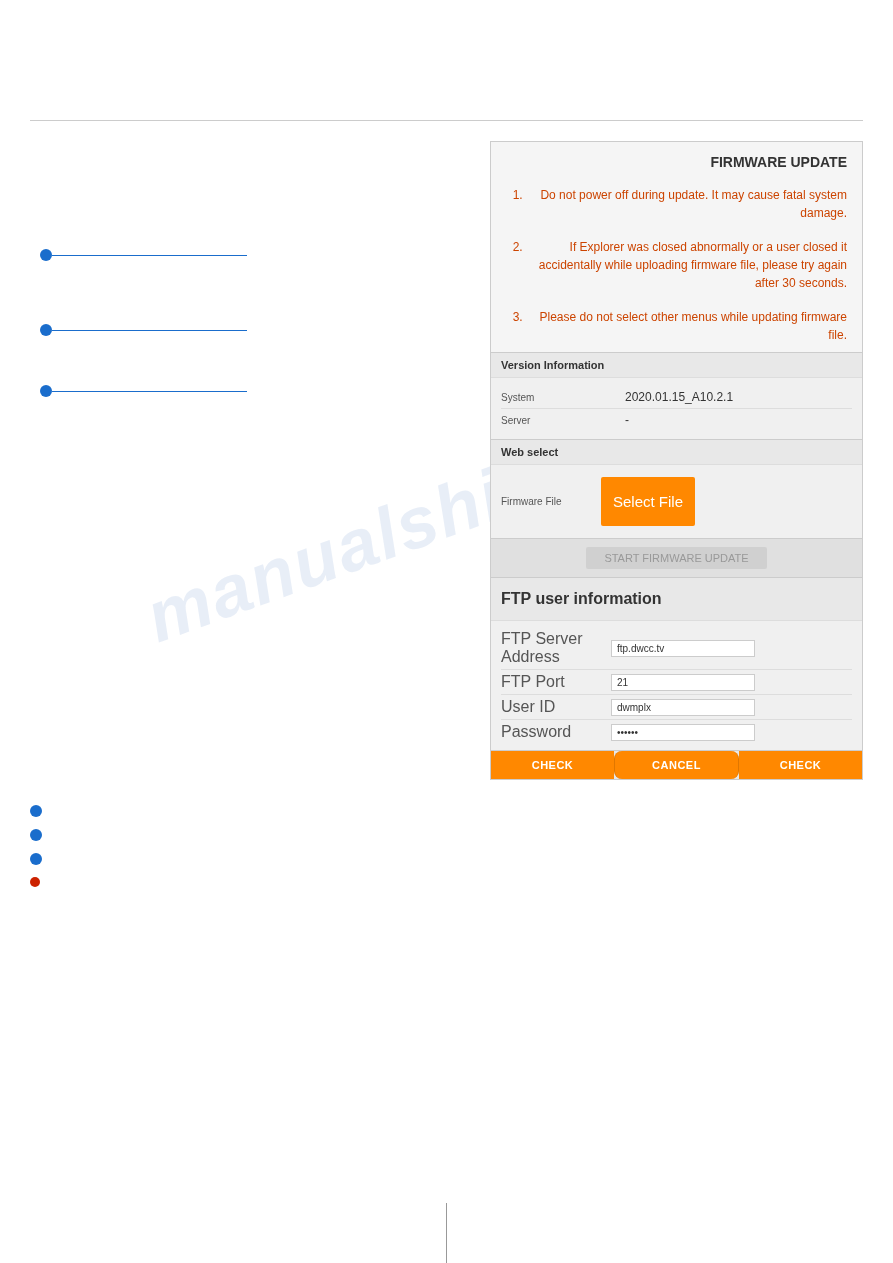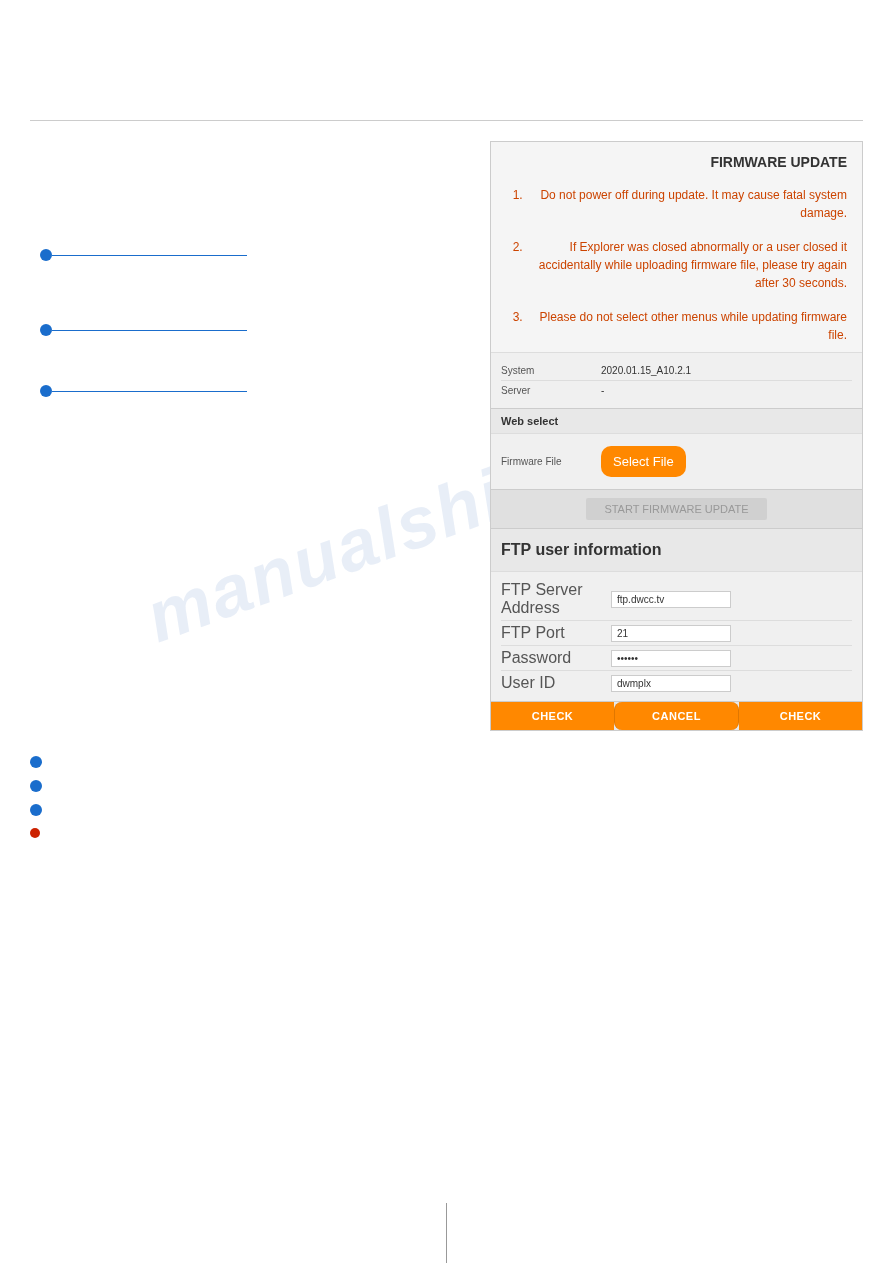--- a/index.html
+++ b/index.html
@@ -91,39 +91,40 @@
     }
 
     .field-label {
       width: 100px;
       font-size: 10px;
       color: #555;
       flex-shrink: 0;
     }
 
     .field-value {
-      font-size: 10px;
-      color: #333;
+      font-size: 12px;
+      color: #333;
+      margin-left: 24px;
     }
 
     
     .web-update-content {
       background: #f0f0f0;
       padding: 8px 10px;
       border-top: 1px solid #ddd;
     }
 
     .select-file-btn {
       background: #ff8800;
       color: white;
       border: none;
-      padding: 8px 12px;
-      font-size: 13px;
+      padding: 16px 12px;
+      font-size: 15px;
       cursor: pointer;
-      border-radius: 10px;
+      border-radius: 2px;
     }
 
     
     .start-update-row {
       background: #e0e0e0;
       border-top: 1px solid #ccc;
       padding: 8px 10px;
       display: flex;
       justify-content: center;
     }
@@ -170,21 +171,21 @@
       font-size: 16px;
       color: #555;
       flex-shrink: 0;
     }
 
     .ftp-input {
       border: 1px solid #ccc;
       background: #fff;
       padding: 2px 5px;
       font-size: 10px;
-      width: 120px;
+      width: 144px;
       color: #333;
     }
 
     
     .action-buttons {
       display: flex;
       border-top: 1px solid #ccc;
       background: #e8e8e8;
     }
 
@@ -295,20 +296,21 @@
 
       <div class="panel-header">
         <div class="panel-title">FIRMWARE UPDATE</div>
         <ol class="warning-list">
           <li>Do not power off during update. It may cause fatal system damage.</li>
           <li>If Explorer was closed abnormally or a user closed it accidentally while uploading firmware file, please try again after 30 seconds.</li>
           <li>Please do not select other menus while updating firmware file.</li>
         </ol>
       </div>
 
+      <div class="section-block">Version Information</div>
       <div class="section-content">
         <div class="field-row">
           <span class="field-label">System</span>
           <span class="field-value">2020.01.15_A10.2.1</span>
         </div>
         <div class="field-row">
           <span class="field-label">Server</span>
           <span class="field-value">-</span>
         </div>
       </div>
@@ -332,27 +334,27 @@
           <span class="ftp-label">FTP Server Address</span>
           <input class="ftp-input" type="text" value="ftp.dwcc.tv" style="">
         </div>
 
         <div class="ftp-field-row">
           <span class="ftp-label">FTP Port</span>
           <input class="ftp-input" type="text" value="21" style="">
         </div>
 
         <div class="ftp-field-row">
+          <span class="ftp-label">User ID</span>
+          <input class="ftp-input" type="text" value="dwmplx" style="">
+        </div>
+
+        <div class="ftp-field-row">
           <span class="ftp-label">Password</span>
           <input class="ftp-input" type="password" value="123456" style="">
-        </div>
-
-        <div class="ftp-field-row">
-          <span class="ftp-label">User ID</span>
-          <input class="ftp-input" type="text" value="dwmplx" style="">
         </div>
 
       </div>
 
       <div class="action-buttons">
         <button class="action-btn btn-save">CHECK</button>
         <button class="action-btn btn-cancel">CANCEL</button>
         <button class="action-btn btn-check">CHECK</button>
       </div>
 

